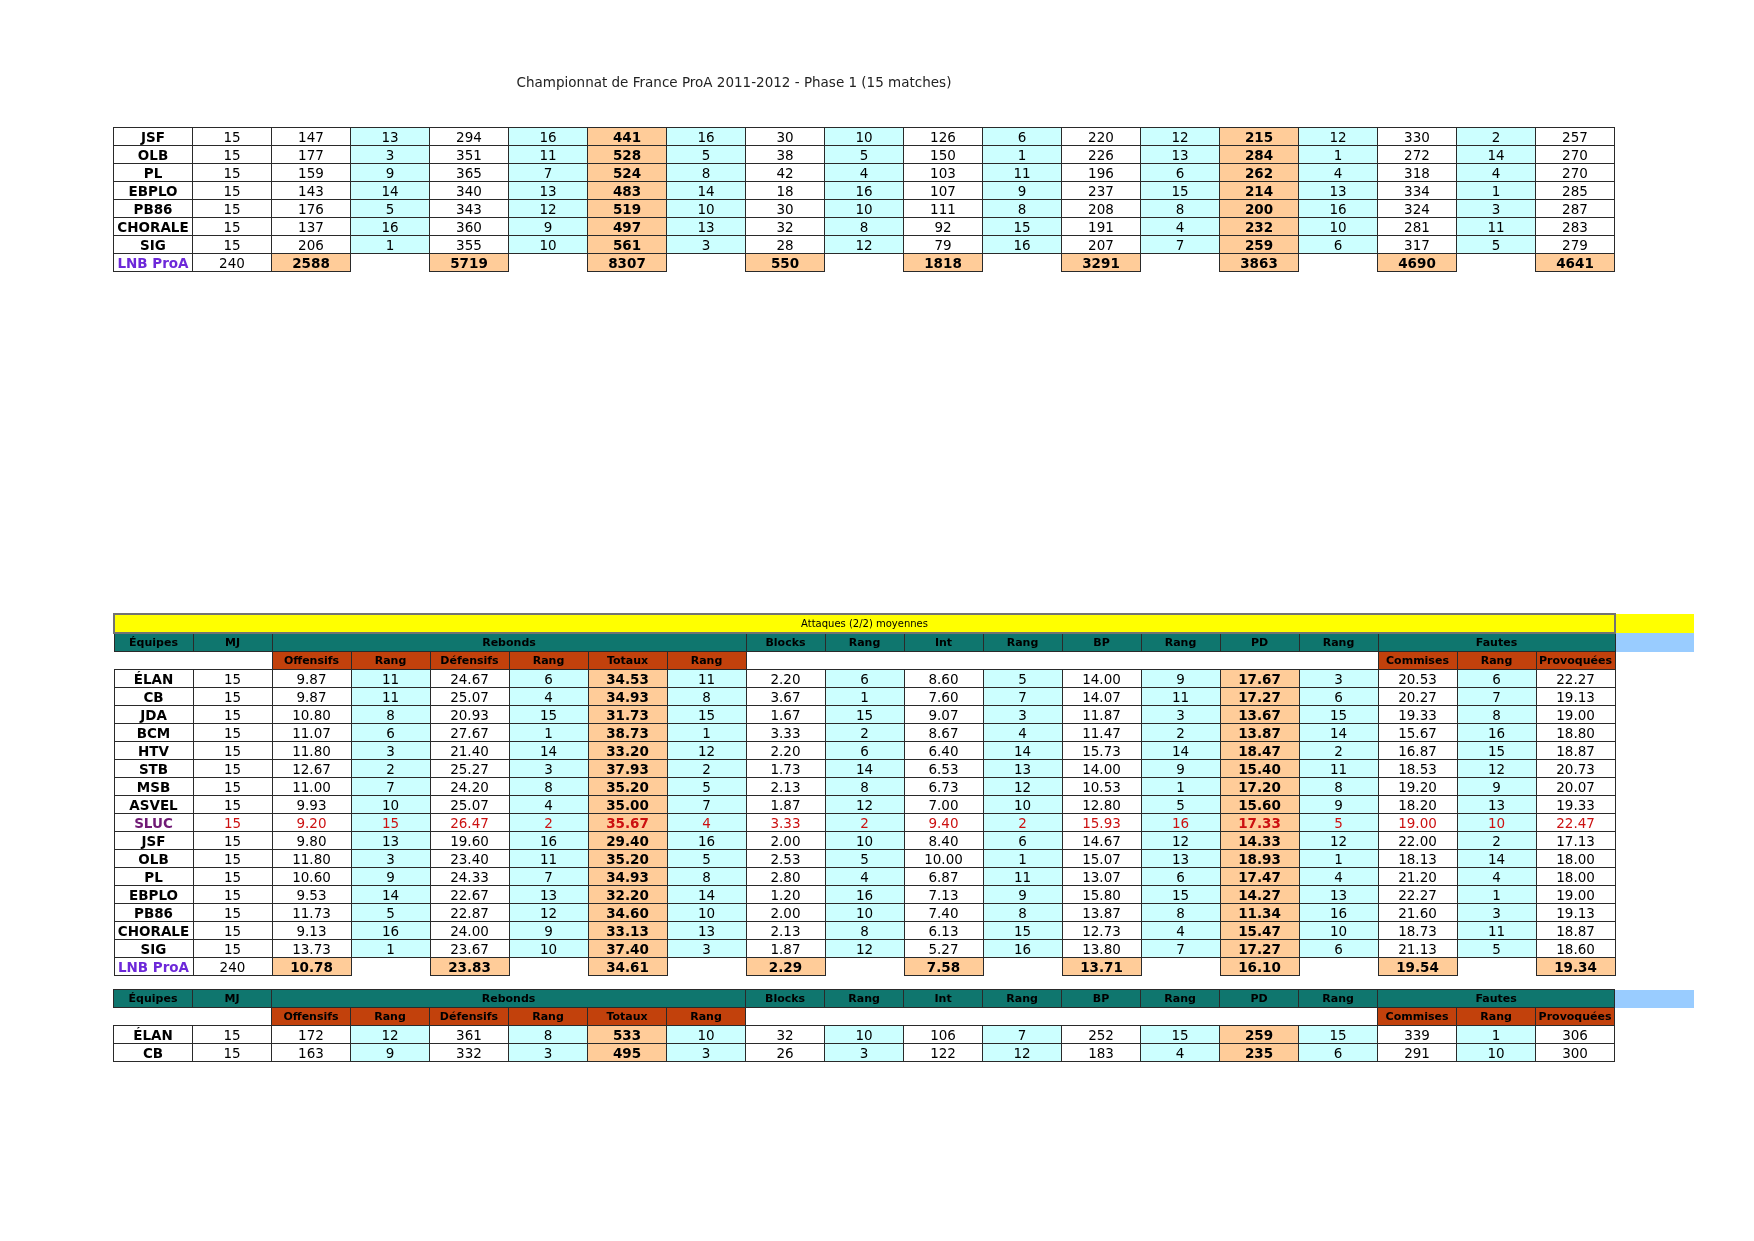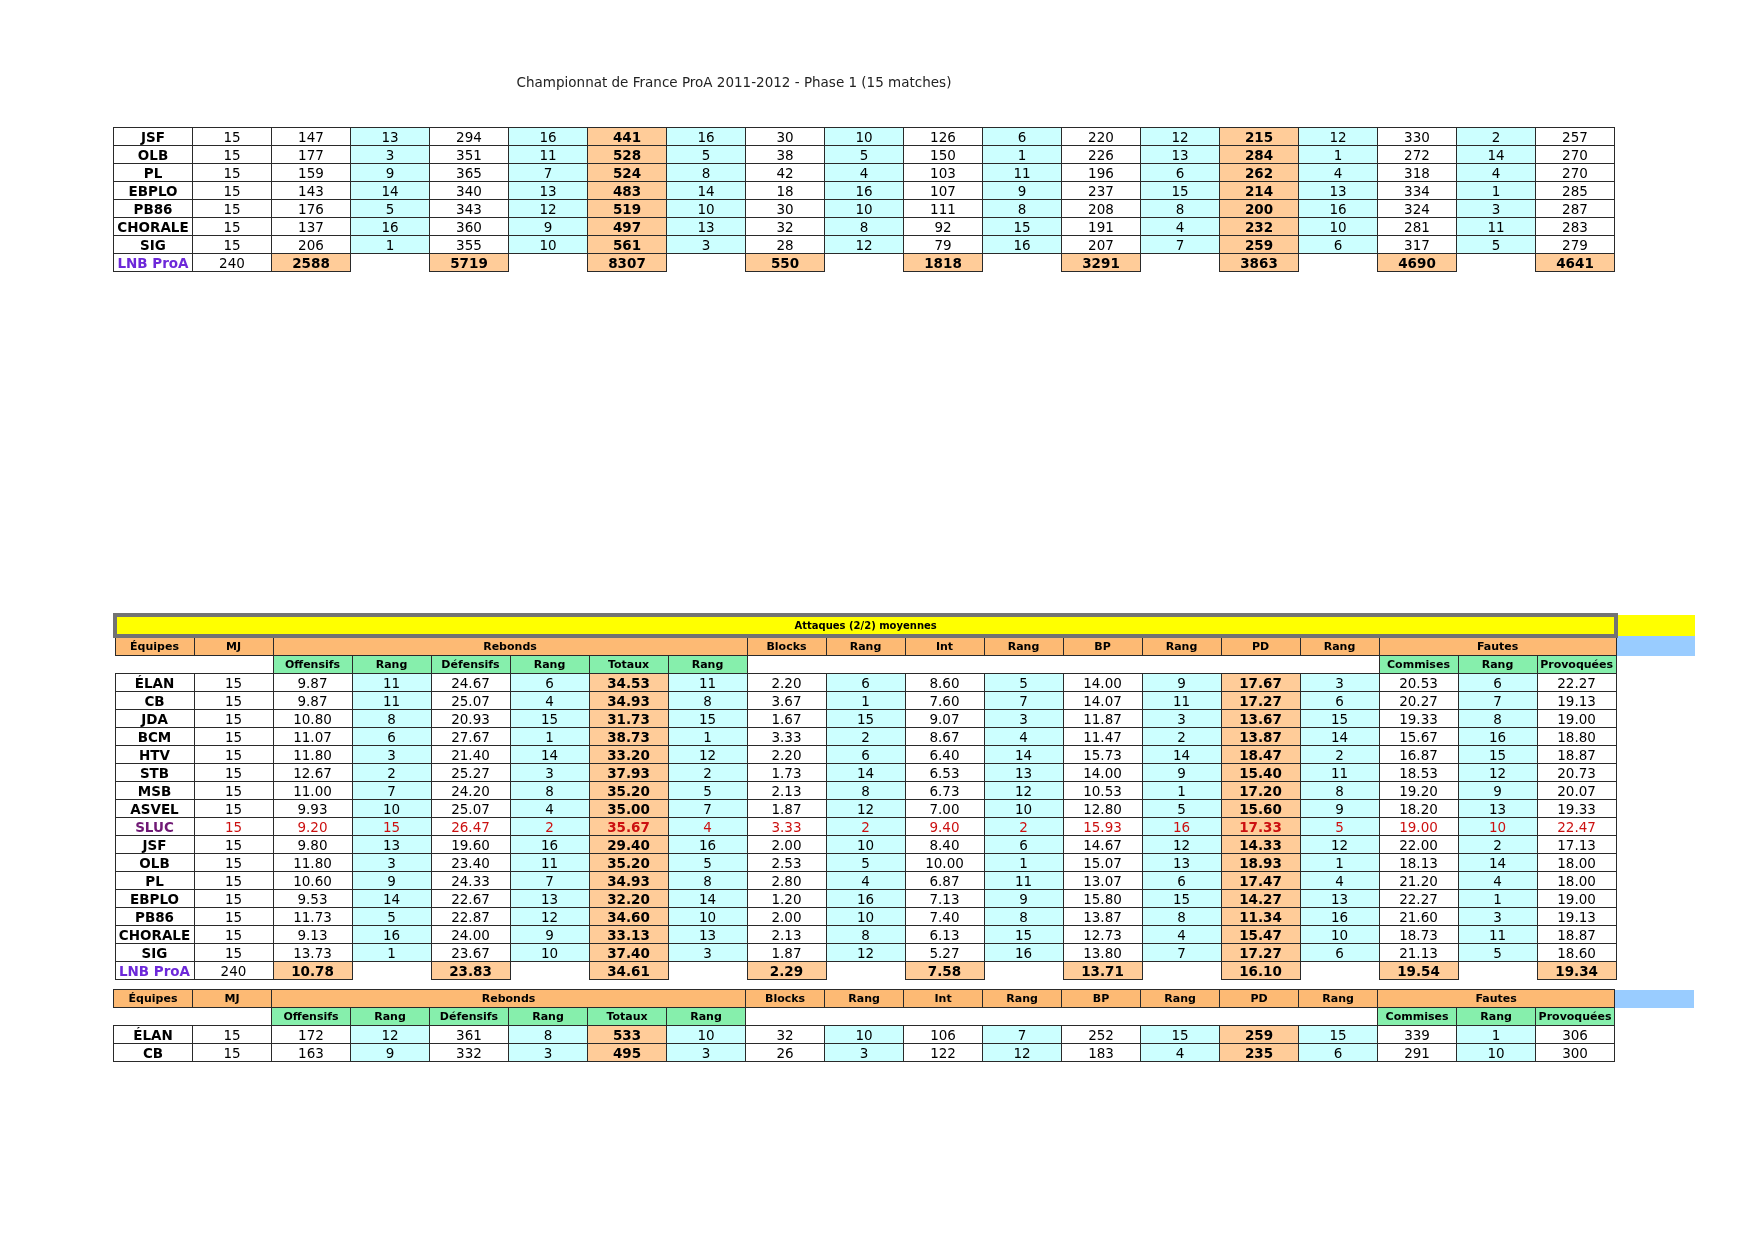--- a/index.html
+++ b/index.html
@@ -10,25 +10,25 @@
   table { position:absolute; border-collapse:collapse; table-layout:fixed; }
   td { height:17px; padding:0; text-align:center; font-size:13.5px; line-height:16px;
        border:1px solid #2a2a2a; white-space:nowrap; overflow:hidden; }
   td.team { font-weight:bold; }
   td.rank { background:#ccffff; }
   td.hi { background:#ffcc99; font-weight:bold; }
   td.blank { border:none; background:transparent; }
   td.lnb { color:#6d28d9; font-weight:bold; }
   tr.red td { color:#cc1111; }
   tr.red td.team { color:#701a75; }
-  .band { background:#ffff00; font-size:10px; border:4px solid #737373;font-weight:bold; }
+  .band { background:#ffff00; font-size:10px; border:2px solid #737373; }
   .band-ext { background:#ffff00; border:none; }
-  .hdr td.h { background:#fdba74; font-weight:bold; font-size:11px; }
+  .hdr td.h { background:#0f766e; font-weight:bold; font-size:11px; }
   .hdr td.hext { background:#99ccff; border:none; }
-  .sub td.h { background:#86efac; font-weight:bold; font-size:11px; }
+  .sub td.h { background:#c2410c; font-weight:bold; font-size:11px; }
   .sub td.nb { border:none; border-top:1px solid #2a2a2a; }
   col.c { width:79px; }
 </style>
 </head>
 <body>
 
 <div class="title">
   <div>Championnat de France ProA 2011-2012 - Phase 1 (15 matches)</div>
 </div>
 

